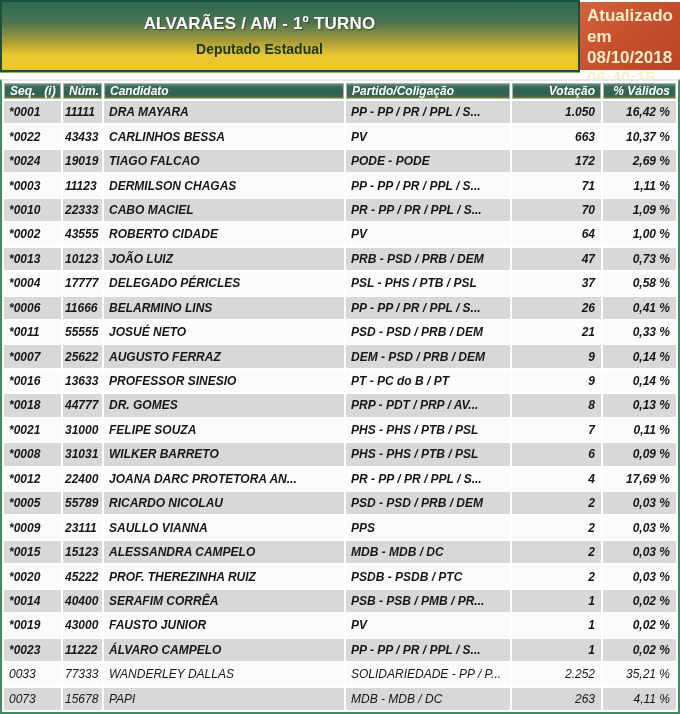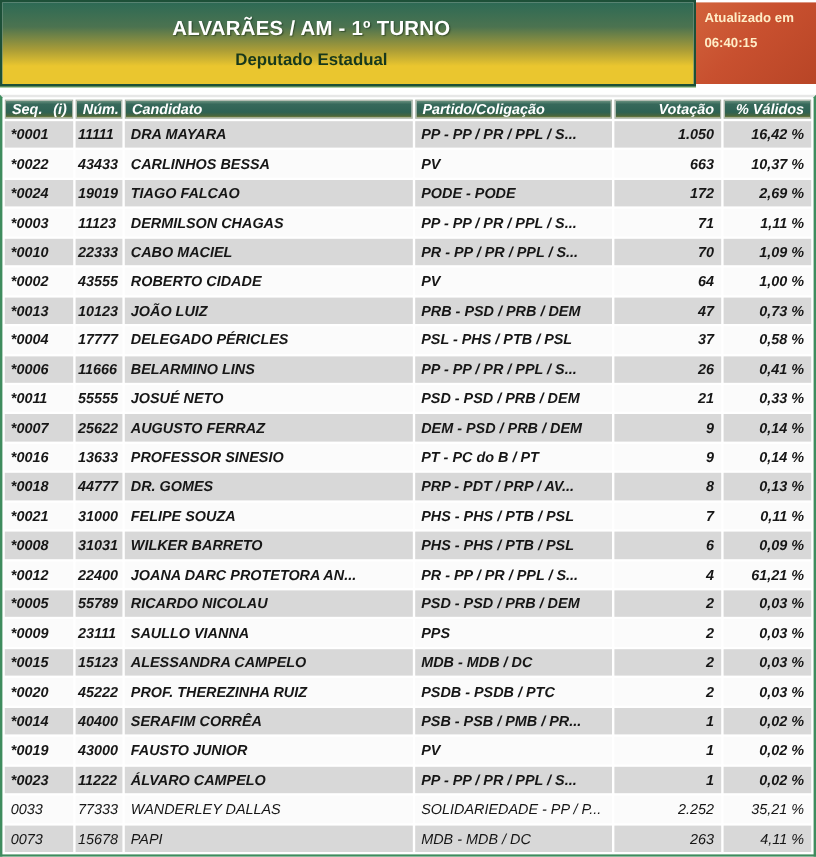--- a/index.html
+++ b/index.html
@@ -28,21 +28,21 @@
     box-shadow:0 1px 0 #7fae71;
     display:flex;flex-direction:column;justify-content:center;}
   .banner-inner{padding-right:61px;text-align:center;}
   .banner-title{color:#fff;font-weight:bold;font-size:17px;line-height:24px;
     text-shadow:1px 1px 1px rgba(20,40,20,.55);letter-spacing:.2px;}
   .banner-subtitle{color:#17381c;font-weight:bold;font-size:14px;line-height:22px;margin-top:2px;}
 
   
   .updated{position:absolute;left:580px;top:2px;width:100px;height:68px;
     background:linear-gradient(135deg,#d2633c 0%,var(--updated-red) 45%,#b84526 100%);
-    color:var(--updated-text);font-weight:bold;font-size:11px;line-height:21px;
+    color:var(--updated-text);font-weight:bold;font-size:17px;line-height:21px;
     padding:3px 0 0 7px;}
 
   
   .tablewrap{position:absolute;left:0;top:79px;width:680px;height:635px;
     border:2px solid var(--table-border);border-top:2px solid #e7e7e7;background:#fff;font-style:italic;}
   table{width:100%;height:100%;border-collapse:separate;border-spacing:2px;table-layout:fixed;}
   th,td{overflow:hidden;white-space:nowrap;font-size:12px;color:var(--text-dark);
     vertical-align:middle;}
   th{background:linear-gradient(180deg,var(--header-green-top) 0%,#37695b 20%,var(--header-green) 68%,#47663f 88%,var(--header-olive) 100%);
     color:#fff;font-weight:bold;text-align:left;padding-left:5px;
@@ -64,20 +64,21 @@
 
   <div class="banner">
     <div class="banner-inner">
       <div class="banner-title">ALVARÃES / AM - 1º TURNO</div>
       <div class="banner-subtitle">Deputado Estadual</div>
     </div>
   </div>
 
   <div class="updated">
     <div>Atualizado em</div>
+    <div>08/10/2018</div>
     <div>06:40:15</div>
   </div>
 
   <div class="tablewrap">
     <table>
       <colgroup>
         <col style="width:57px">
           <col style="width:39px">
           <col style="width:240px">
         <col style="width:164px">
@@ -216,21 +217,21 @@
             <td class="c-party">PHS - PHS / PTB / PSL</td>
             <td class="c-votes">6</td>
             <td class="c-pct">0,09 %</td>
           </tr>
           <tr class="even emph">
             <td class="c-seq">*0012</td>
             <td class="c-num">22400</td>
             <td class="c-name">JOANA DARC PROTETORA AN...</td>
             <td class="c-party">PR - PP / PR / PPL / S...</td>
             <td class="c-votes">4</td>
-            <td class="c-pct">61,21 %</td>
+            <td class="c-pct">17,69 %</td>
           </tr>
           <tr class="odd emph">
             <td class="c-seq">*0005</td>
             <td class="c-num">55789</td>
             <td class="c-name">RICARDO NICOLAU</td>
             <td class="c-party">PSD - PSD / PRB / DEM</td>
             <td class="c-votes">2</td>
             <td class="c-pct">0,03 %</td>
           </tr>
           <tr class="even emph">

